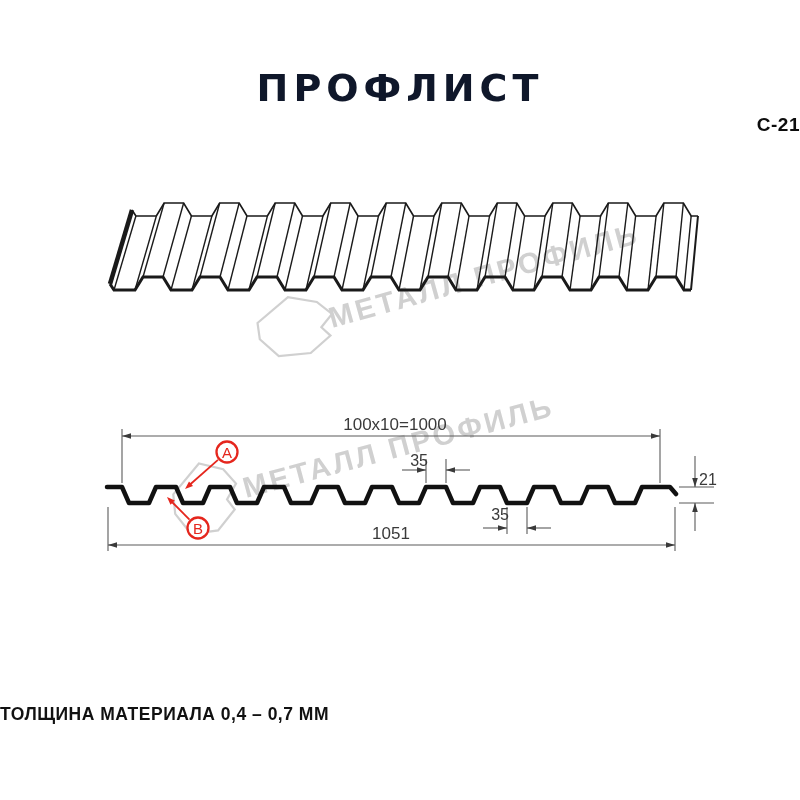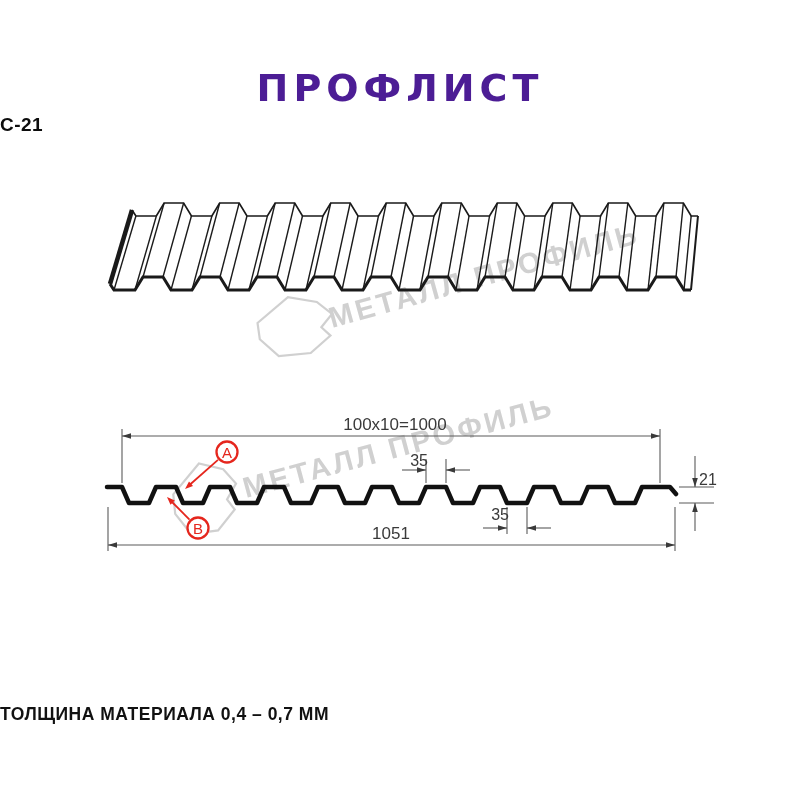--- a/index.html
+++ b/index.html
@@ -1,21 +1,21 @@
 <!DOCTYPE html>
 <html><head>
 <meta charset="utf-8">
 <style>
   html,body{margin:0;padding:0;background:#fff;}
   .page{position:relative;width:800px;height:800px;background:#ffffff;overflow:hidden;
         font-family:"Liberation Sans",sans-serif;}
   .title{position:absolute;top:66px;left:0;width:800px;text-align:center;
          font-family:"DejaVu Sans",sans-serif;font-weight:800;font-size:38px;
-         letter-spacing:5px;color:#4c1d95;}
-  .subtitle{position:absolute;top:114px;left:0;width:800px;text-align:left;
+         letter-spacing:5px;color:#0f172a;}
+  .subtitle{position:absolute;top:114px;left:0;width:800px;text-align:right;
          font-family:"Liberation Sans",sans-serif;font-weight:700;font-size:19px;
          letter-spacing:0.5px;color:#0c0c0c;}
   .footer{position:absolute;top:704px;left:0;width:800px;text-align:left;
          font-family:"Liberation Sans",sans-serif;font-weight:700;font-size:17.5px;
          letter-spacing:0.5px;color:#111111;}
   #fig{position:absolute;left:0;top:0;}
   svg text{font-family:"Liberation Sans",sans-serif;}
 </style>
 </head>
 <body>

